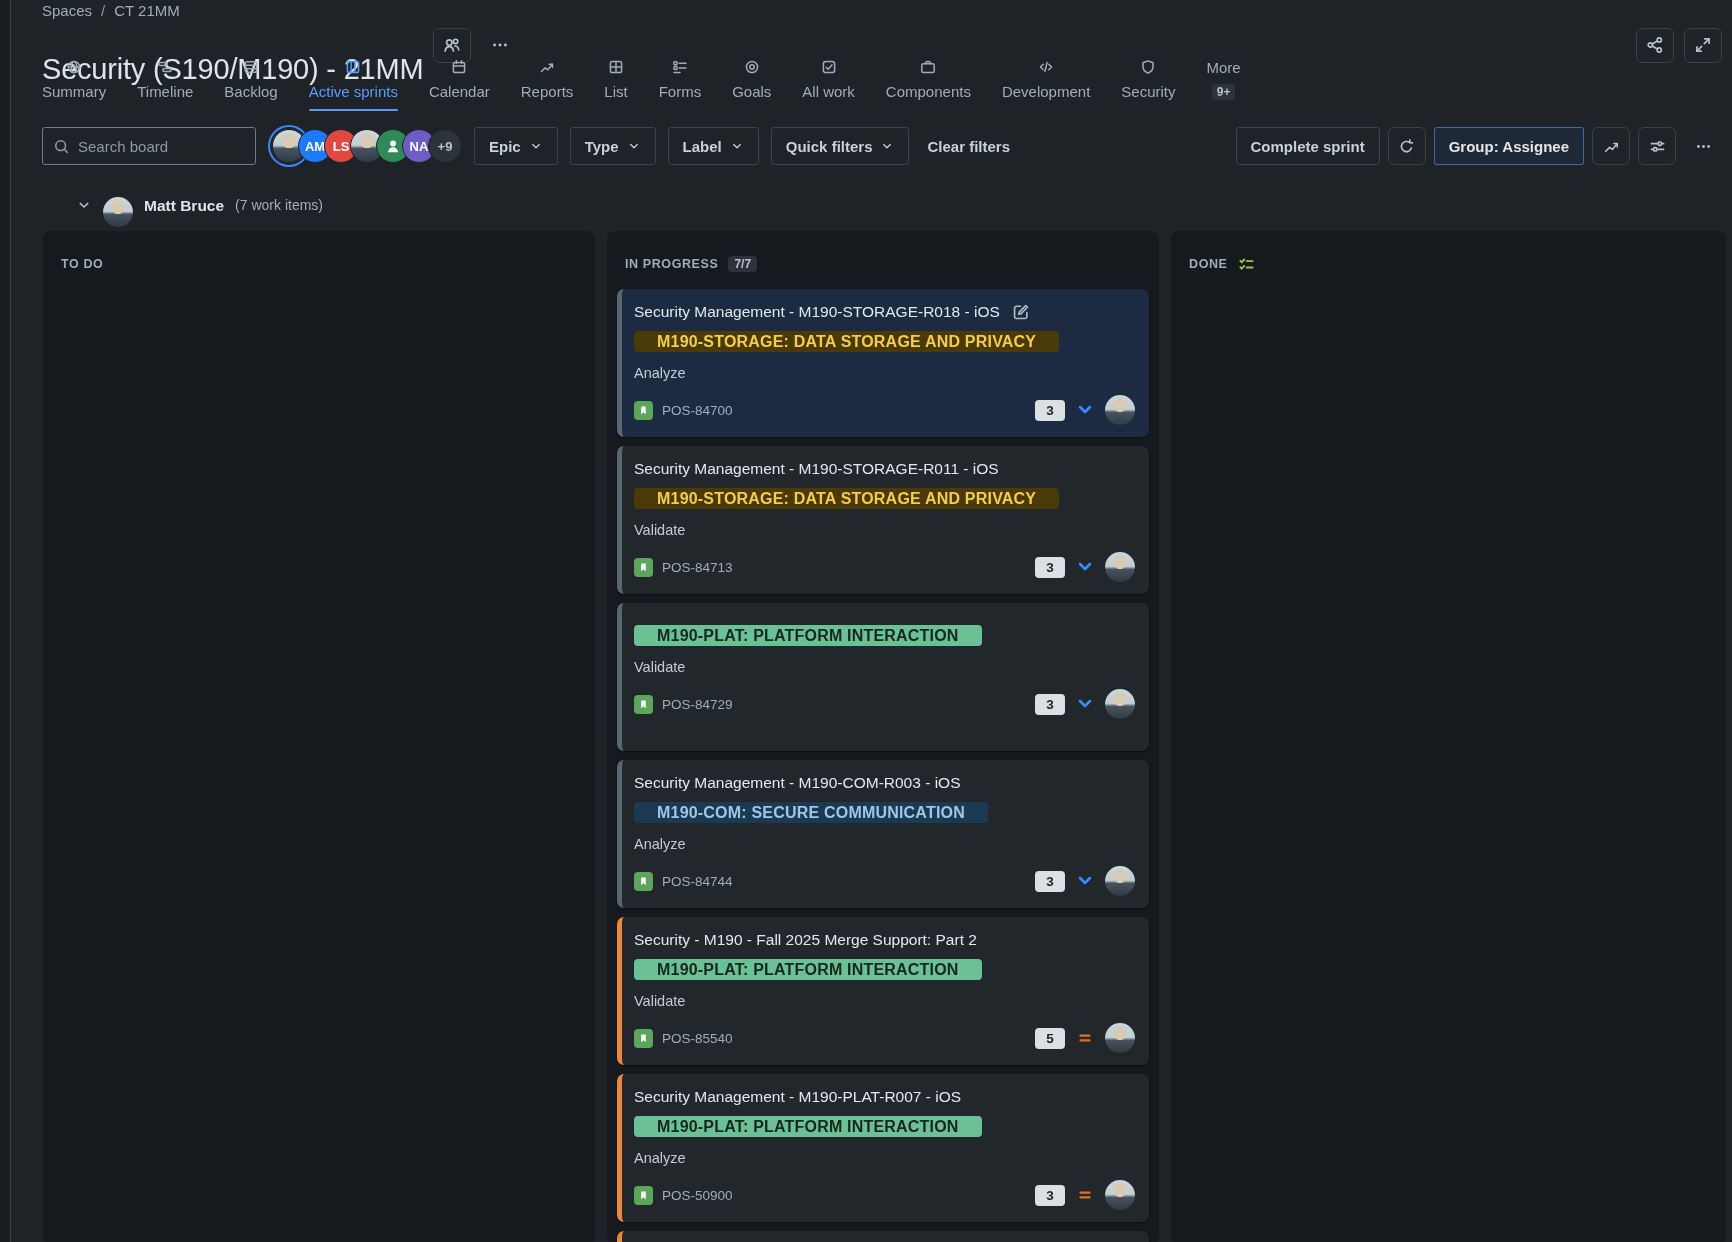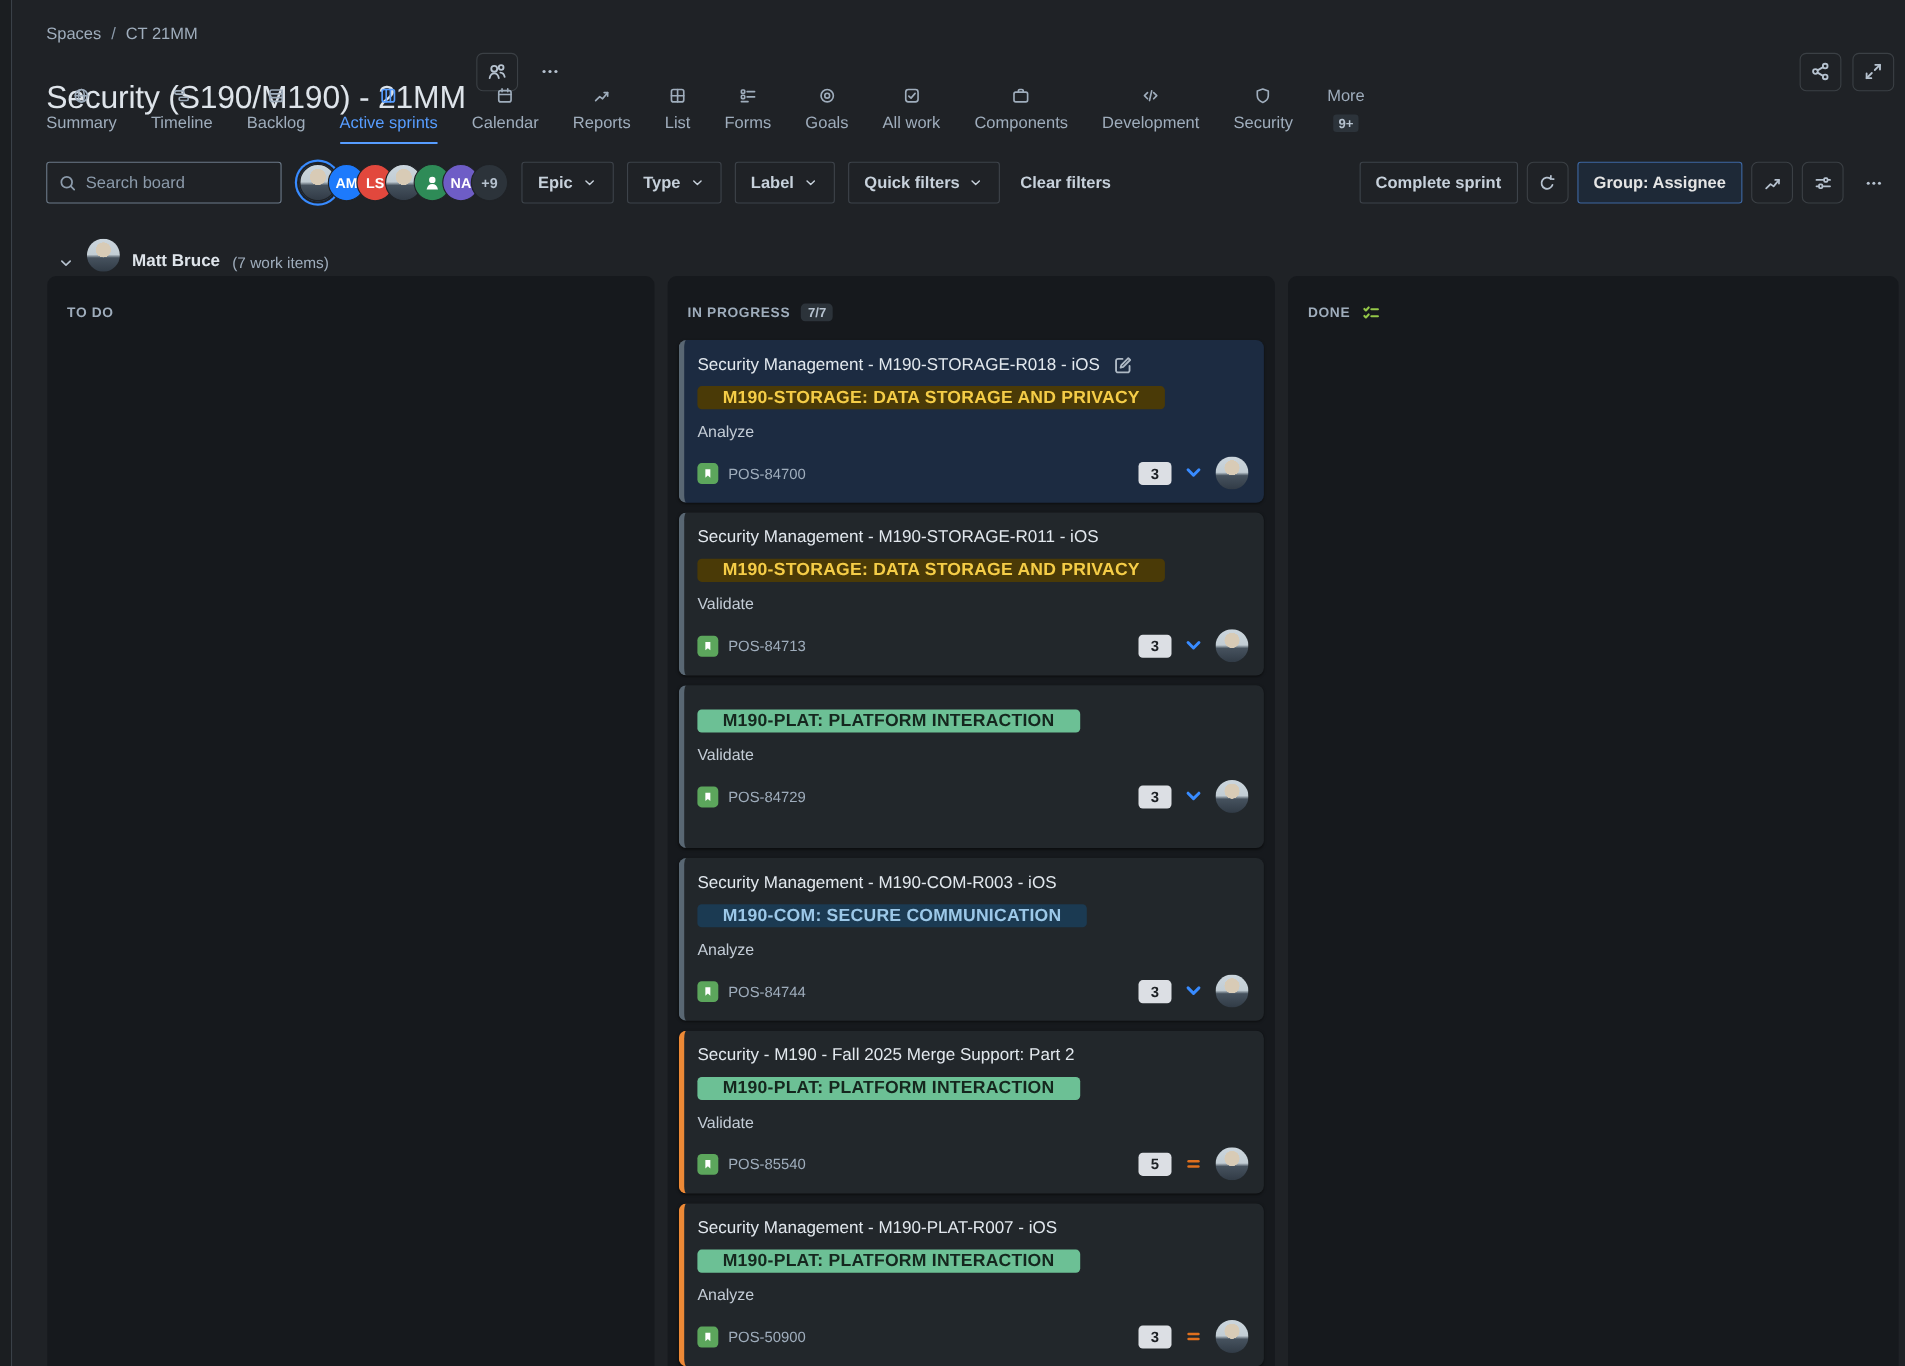--- a/index.html
+++ b/index.html
@@ -8,21 +8,21 @@
     background:#1F2226; color:#DEE4EA;
     font-family:"Liberation Sans", sans-serif;
     position:relative;
   }
   .left-rail { position:absolute; left:0; top:0; width:11px; height:100%;
     background:#1B1E21; border-right:1px solid #3A4148; z-index:5; }
 
   .page { position:relative; width:100%; height:100%; }
 
   
-  .header { padding:20px 10px 0 42px; }
+  .header { padding:0 10px 0 42px; }
   .breadcrumb { display:flex; align-items:center; gap:9px; font-size:15px; color:#9FADBC; height:20px; }
   .breadcrumb a { color:#9FADBC; text-decoration:none; cursor:pointer; }
   .breadcrumb .sep { color:#8C9BAB; }
   .title-row { display:flex; align-items:center; gap:10px; margin-top:5px; height:40px; }
   h1 { font-size:29px; font-weight:400; letter-spacing:-0.2px; color:#DEE4EA;margin-top:48px; }
   .spacer { flex:1; }
   .icon-btn { background:transparent; border:none; color:#B6C2CF; display:inline-flex;
     align-items:center; justify-content:center; width:38px; height:35px; border-radius:6px; cursor:pointer; }
   .icon-btn.boxed { border:1px solid #3B4045; }
   .icn { width:17px; height:17px; display:block; }
@@ -60,21 +60,21 @@
     background:transparent; border:1px solid #3D434A; border-radius:3px; color:#C7D1DB;
     font-size:15px; font-weight:600; cursor:pointer; font-family:inherit; white-space:nowrap; }
   .btn .icn { width:14px; height:14px; }
   .text-btn { background:none; border:none; color:#C7D1DB; font-size:15px; font-weight:600;
     cursor:pointer; padding:0 6px; font-family:inherit; white-space:nowrap; }
   .right-actions { margin-left:auto; display:flex; align-items:center; gap:8px; }
   .right-actions .icon-btn.boxed { width:38px; height:38px; }
   .group-btn { border-color:rgba(87,157,255,.55); color:#e5e5e5; background:rgba(29,122,252,.08); }
 
   
-  .group-header { display:flex; align-items:flex-end; gap:11px; margin-top:32px; padding-left:52px; height:30px; }
+  .group-header { display:flex; align-items:flex-start; gap:11px; margin-top:32px; padding-left:76px; height:30px; }
   .group-header .chev { color:#B6C2CF; display:inline-flex; cursor:pointer; }
   .group-header .chev .icn { width:16px; height:16px; }
   .av.sm { width:30px; height:30px; }
   .gname { font-size:15.5px; font-weight:600; color:#DEE4EA; }
   .gcount { font-size:14px; color:#9FADBC; }
 
   
   .board { display:flex; gap:12px; margin-top:4px; padding:0 6px 0 43px; height:1014px; overflow:hidden; }
   .column { background:#16191D; border-radius:8px; width:552px; flex:0 0 auto;
     padding:0 10px; overflow:hidden; height:100%; }

